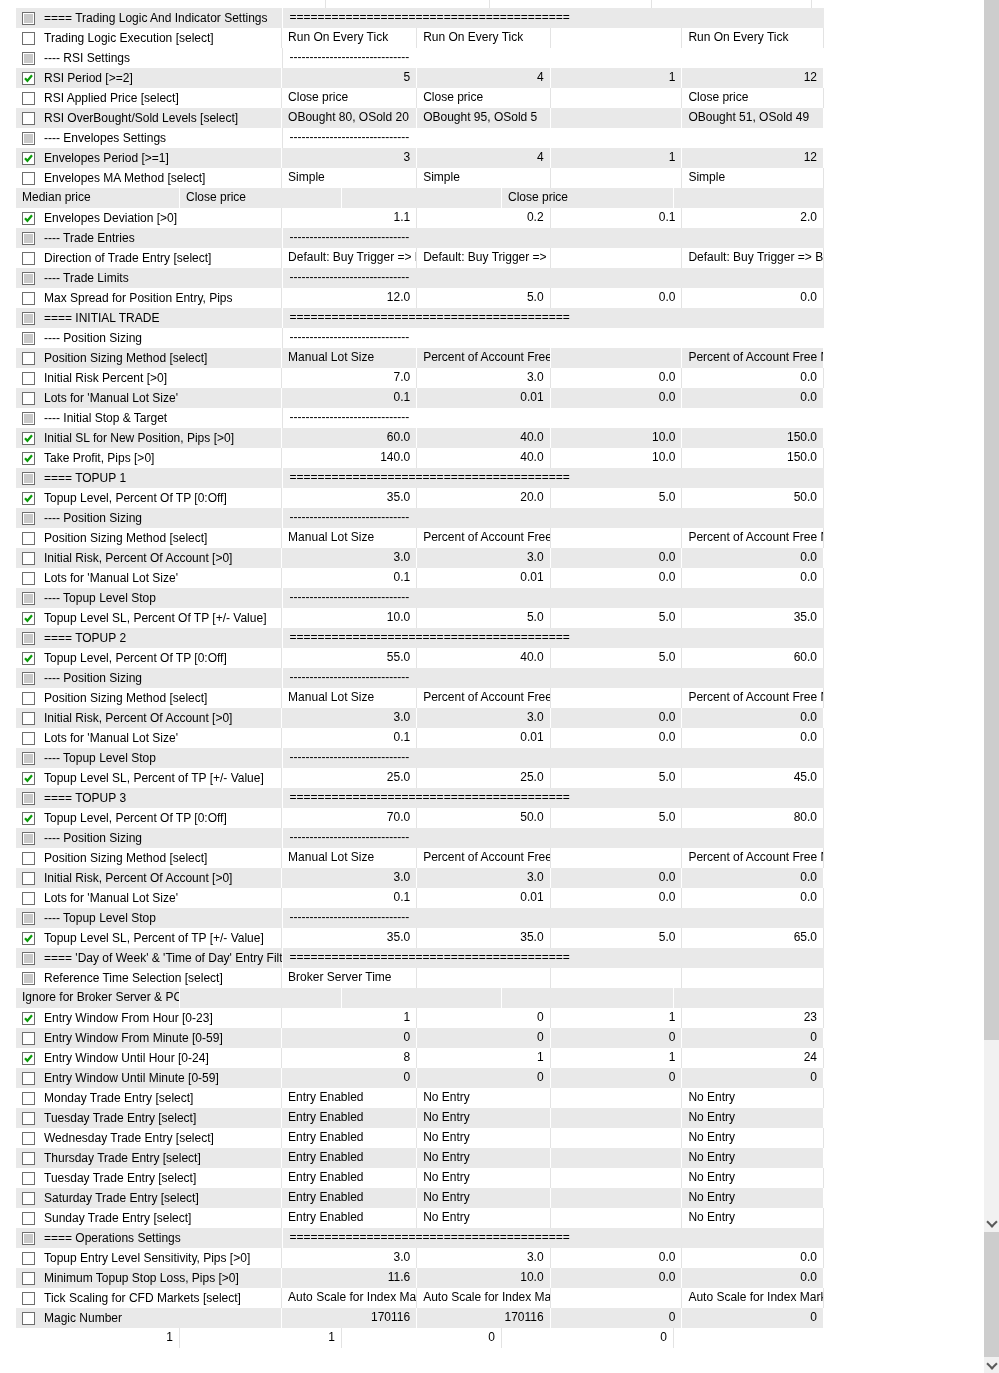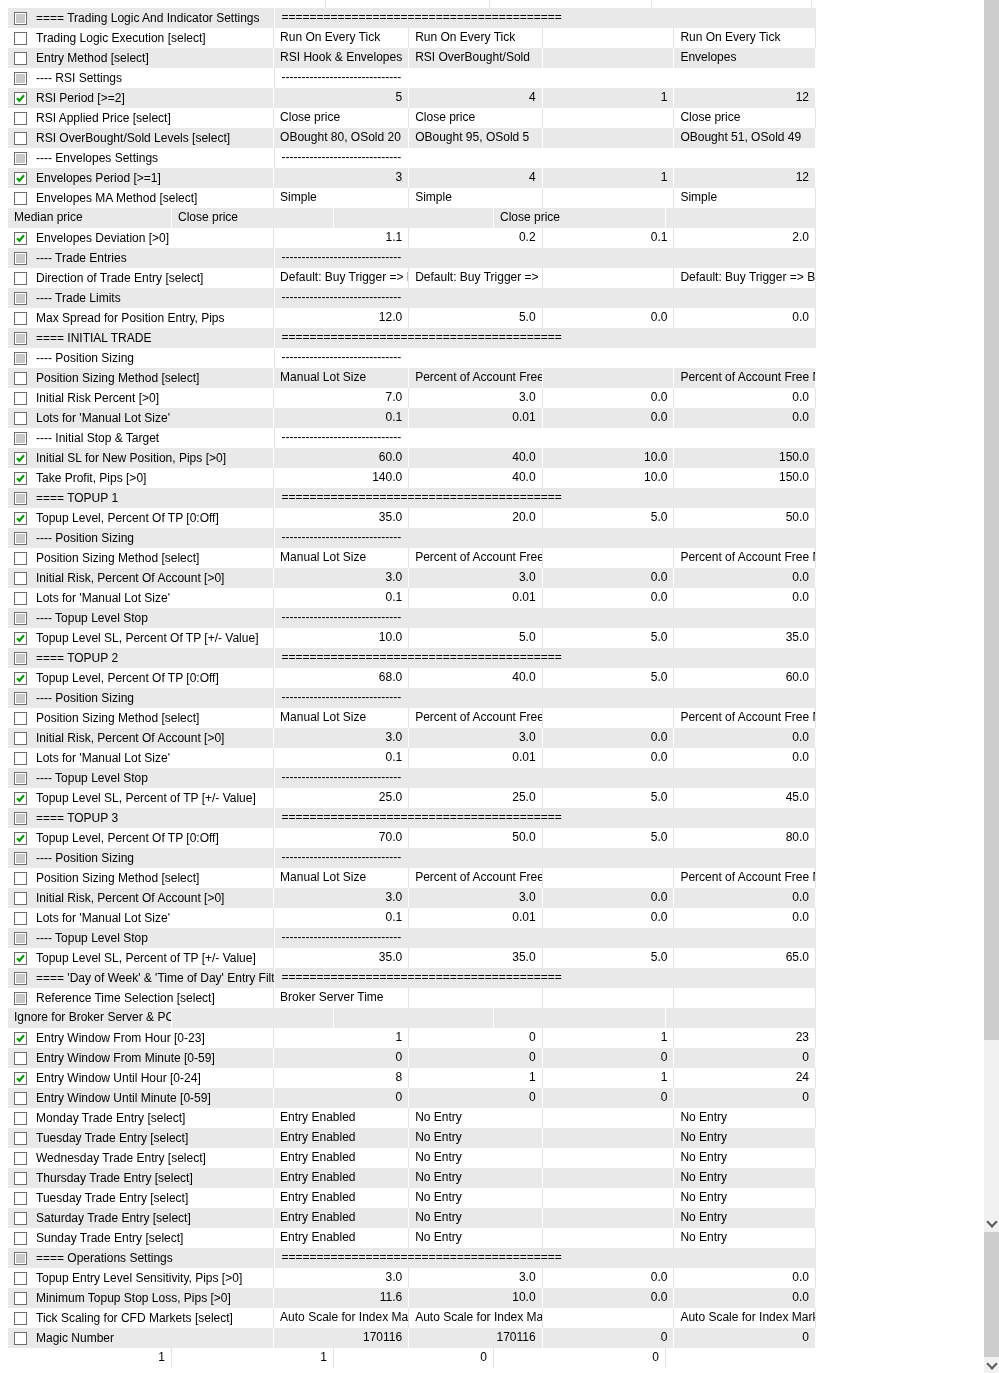--- a/index.html
+++ b/index.html
@@ -1,18 +1,18 @@
 <!DOCTYPE html>
 <html><head>
 <meta charset="utf-8">
 <style>
   html,body{margin:0;padding:0;background:#fff;}
   #screen{position:relative;width:999px;height:1373px;background:#fff;overflow:hidden;
           font-family:"Liberation Sans","DejaVu Sans",sans-serif;font-size:12px;color:#000;}
-  #grid{position:absolute;left:8px;top:0;width:808px;}
+  #grid{position:absolute;left:16px;top:0;width:808px;}
   .row{display:flex;height:20px;line-height:19px;background:#fff;box-sizing:border-box;}
   .row.shade{background:#e9e9e9;}
   .cell{box-sizing:border-box;height:20px;overflow:hidden;white-space:nowrap;
         border-right:1px solid #e3e3e3;}
   .row.shade .cell{border-right-color:#ffffff;}
   .c-name{width:326px;display:flex;align-items:center;}
   .c-v{width:164px;} .c-s1{width:162px;} .c-s2{width:160px;} .c-s3{width:172px;border-right-color:#e3e3e3;}
   .c-span{width:658px;border-right:none !important;padding-left:6px;letter-spacing:0px;}
   .txt{padding-left:6px;text-align:left;}
   .num{padding-right:6px;text-align:right;}
@@ -56,30 +56,20 @@
       <div class="row param">
         <div class="cell c-name">
           <span class="cb"></span>
           <span class="nm">Trading Logic Execution [select]</span>
         </div>
         <div class="cell c-v txt">Run On Every Tick</div>
         <div class="cell c-s1 txt">Run On Every Tick</div>
         <div class="cell c-s2 txt"></div>
         <div class="cell c-s3 txt">Run On Every Tick</div>
       </div>
-      <div class="row param shade">
-        <div class="cell c-name">
-          <span class="cb"></span>
-          <span class="nm">Entry Method [select]</span>
-        </div>
-        <div class="cell c-v txt">RSI Hook &amp; Envelopes</div>
-        <div class="cell c-s1 txt">RSI OverBought/Sold</div>
-        <div class="cell c-s2 txt"></div>
-        <div class="cell c-s3 txt">Envelopes</div>
-      </div>
       <div class="row sub">
         <div class="cell c-name">
           <span class="cb gray"></span>
           <span class="nm">---- RSI Settings</span>
         </div>
         <div class="cell c-span">------------------------------</div>
       </div>
       <div class="row param shade">
         <div class="cell c-name">
           <span class="cb">
@@ -366,21 +356,21 @@
       </div>
       <div class="row param">
         <div class="cell c-name">
           <span class="cb">
             <svg width="11" height="11" viewBox="0 0 11 11">
               <path d="M2 5.2 L4.4 7.8 L9 2.2" stroke="#0b9c0b" stroke-width="2.2" fill="none"></path>
             </svg>
           </span>
           <span class="nm">Topup Level, Percent Of TP [0:Off]</span>
         </div>
-        <div class="cell c-v num">68.0</div>
+        <div class="cell c-v num">55.0</div>
         <div class="cell c-s1 num">40.0</div>
         <div class="cell c-s2 num">5.0</div>
         <div class="cell c-s3 num">60.0</div>
       </div>
       <div class="row sub shade">
         <div class="cell c-name">
           <span class="cb gray"></span>
           <span class="nm">---- Position Sizing</span>
         </div>
         <div class="cell c-span">------------------------------</div>

